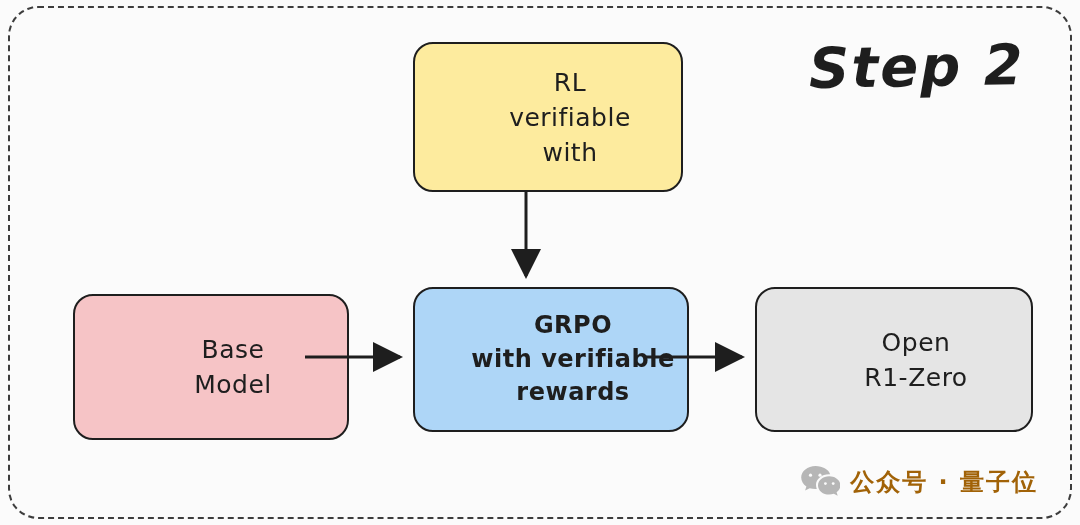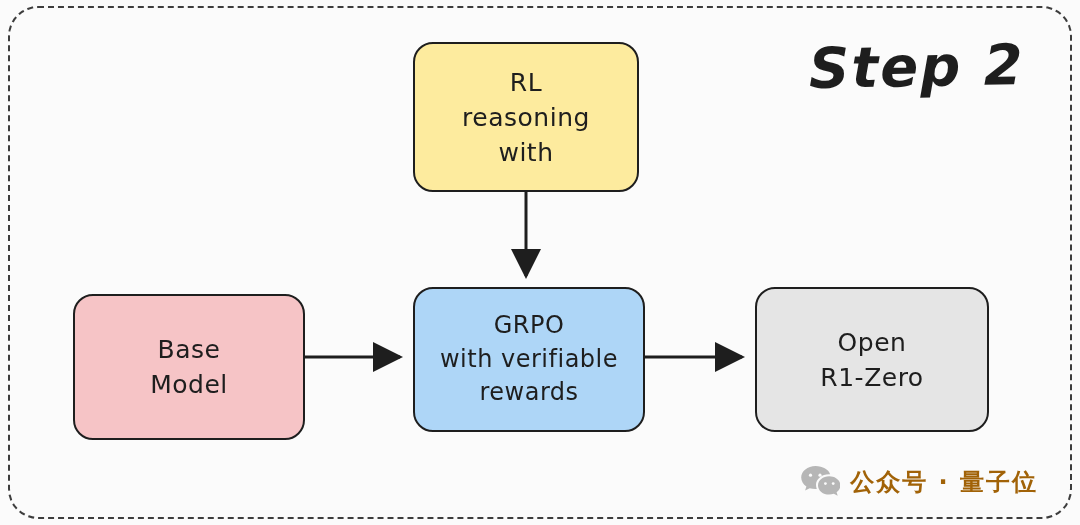--- a/index.html
+++ b/index.html
@@ -26,20 +26,21 @@
     border-radius:20px;
     display:flex;
     flex-direction:column;
     align-items:center;
     justify-content:center;
     text-align:center;
     font-size:25px;
     line-height:1.4;
     letter-spacing:0.5px;
     font-weight:500;
+    padding-left:44px;
   }
   .node span{display:block;}
   #node-rl{ left:413px; top:42px;  width:222px; height:146px; }
   #node-base{ left:73px;  top:285px; width:228px; height:142px;margin-top:9px; }
   #node-grpo{ left:413px; top:287px; width:228px; height:141px; font-size:24px;}
   #node-open{ left:755px; top:287px; width:230px; height:141px; }
   .step-title{
     position:absolute;
     top:34px; right:55px;
     font-size:56px;
@@ -70,30 +71,30 @@
 <body>
 
 <div class="canvas">
 
   <div class="frame"></div>
 
   <div class="step-title">Step 2</div>
 
   <div class="node" id="node-rl" style="background-color: rgb(253, 235, 158);">
     <span>RL</span>
-    <span>reasoning</span>
+    <span>verifiable</span>
     <span>with</span>
   </div>
 
   <div class="node" id="node-base" style="background-color: rgb(246, 196, 198);">
     <span>Base</span>
     <span>Model</span>
   </div>
 
-  <div class="node" id="node-grpo" style="background-color: rgb(174, 214, 247);">
+  <div class="node" id="node-grpo" style="background-color: rgb(174, 214, 247); font-weight: bold;">
     <span>GRPO</span>
     <span>with verifiable</span>
     <span>rewards</span>
   </div>
 
   <div class="node" id="node-open" style="background-color: #e5e5e5;">
     <span>Open</span>
     <span>R1-Zero</span>
   </div>
 

